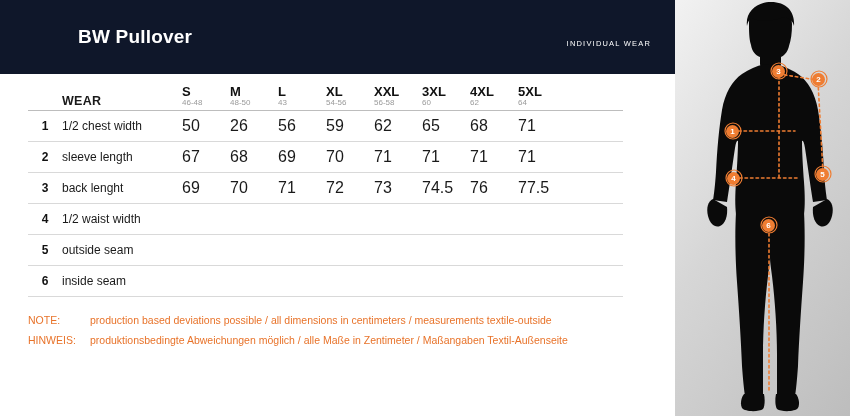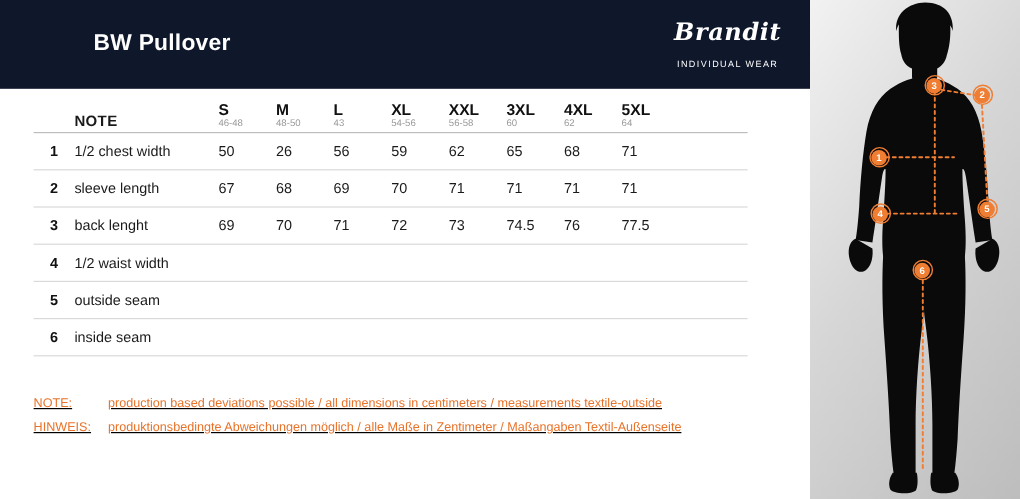--- a/index.html
+++ b/index.html
@@ -89,21 +89,21 @@
     font-size: 12px;
     color: #1a1a1a;
   }
   .c-label.bold {
     font-weight: bold;
     font-size: 12.5px;
     letter-spacing: 0.3px;
   }
   .c-val {
     width: 48px;
-    font-size: 12px;
+    font-size: 16px;
     color: #1a1a1a;
     text-align: left;
   }
   .sizecell {
     width: 48px;
     text-align: left;
   }
   .sizecell .sz {
     display: block;
     font-weight: bold;
@@ -111,24 +111,23 @@
     color: #111;
     line-height: 1.05;
   }
   .sizecell .rng {
     display: block;
     font-size: 8px;
     color: #9a9a9a;
     line-height: 1.2;
   }
   .notes {
-    margin-top: 30px;
+    margin-top: 14px;
     padding-left: 28px;
     padding-right: 20px;
-    text-decoration: underline;
   }
   .note-line {
     display: flex;
     font-size: 10.5px;
     line-height: 1.9;
     color: #e8732a;
   }
   .note-key {
     width: 62px;
     flex: 0 0 62px;
@@ -161,30 +160,29 @@
 </head>
 <body>
 
 <div class="page">
 
   <div class="left">
 
     <div class="header">
       <div class="header-title">BW Pullover</div>
       <div class="brand">
-        <div class="brand-name">Brandit</div>
         <div class="brand-sub">INDIVIDUAL WEAR</div>
       </div>
     </div>
 
     <div class="table">
 
       <div class="row head">
         <div class="c-num"></div>
-        <div class="c-label bold">NOTE</div>
+        <div class="c-label bold">WEAR</div>
         <div class="sizecell">
           <span class="sz">S</span>
           <span class="rng">46-48</span>
         </div>
         <div class="sizecell">
           <span class="sz">M</span>
           <span class="rng">48-50</span>
         </div>
         <div class="sizecell">
           <span class="sz">L</span>

